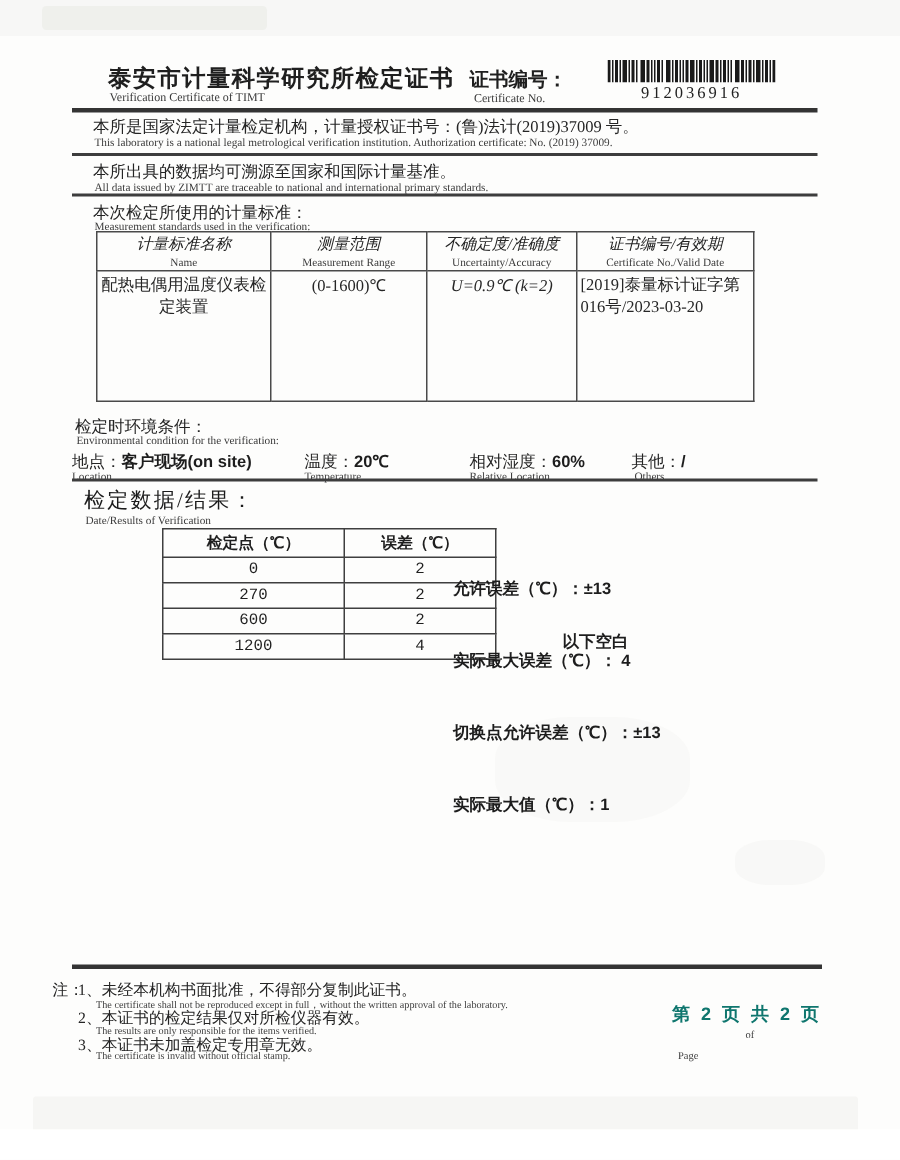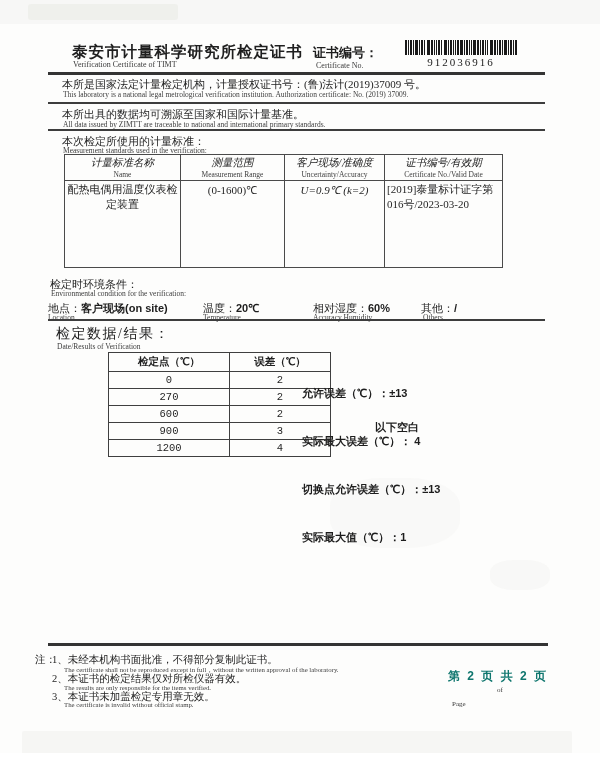--- a/index.html
+++ b/index.html
@@ -148,21 +148,21 @@
         <tr>
       <th class="c1">
         <span class="hzh">计量标准名称</span>
         <span class="hen">Name</span>
       </th>
       <th class="c2">
         <span class="hzh">测量范围</span>
         <span class="hen">Measurement Range</span>
       </th>
       <th class="c3">
-        <span class="hzh">客户现场/准确度</span>
+        <span class="hzh">不确定度/准确度</span>
         <span class="hen">Uncertainty/Accuracy</span>
       </th>
       <th class="c4" style="text-align:center">
         <span class="hzh">证书编号/有效期</span>
         <span class="hen">Certificate No./Valid Date</span>
       </th>
     </tr>
     <tr>
       <td class="c1">配热电偶用温度仪表检定装置</td>
       <td class="c2">(0-1600)℃</td>
@@ -181,21 +181,21 @@
   <div class="abs en" style="top:313px;left:48px">Location</div>
 
   <div class="abs" style="top:298px;left:203px">
     <span class="envlabel">温度：</span><span class="envval-n">20℃</span>
   </div>
   <div class="abs en" style="top:313px;left:203px">Temperature</div>
 
   <div class="abs" style="top:298px;left:313px">
     <span class="envlabel">相对湿度：</span><span class="envval-n">60%</span>
   </div>
-  <div class="abs en" style="top:313px;left:313px">Accuracy Humidity</div>
+  <div class="abs en" style="top:313px;left:313px">Relative Location</div>
 
   <div class="abs" style="top:298px;left:421px">
     <span class="envlabel">其他：</span><span class="envval-n">/</span>
   </div>
   <div class="abs en" style="top:313px;left:423px">Others</div>
 
   <div class="rule rule-thin" style="top:319px"></div>
 
   <div class="abs res-head">检定数据/结果：</div>
   <div class="abs res-head-en">Date/Results of Verification</div>
@@ -210,24 +210,20 @@
       <td>0</td>
       <td>2</td>
     </tr>
     <tr>
       <td>270</td>
       <td>2</td>
     </tr>
     <tr>
       <td>600</td>
       <td>2</td>
-    </tr>
-    <tr>
-      <td>900</td>
-      <td>3</td>
     </tr>
     <tr>
       <td>1200</td>
       <td>4</td>
     </tr>
   </tbody>
     </table>
 
   <div class="abs summary">
     <div>允许误差（℃）：±13</div>

